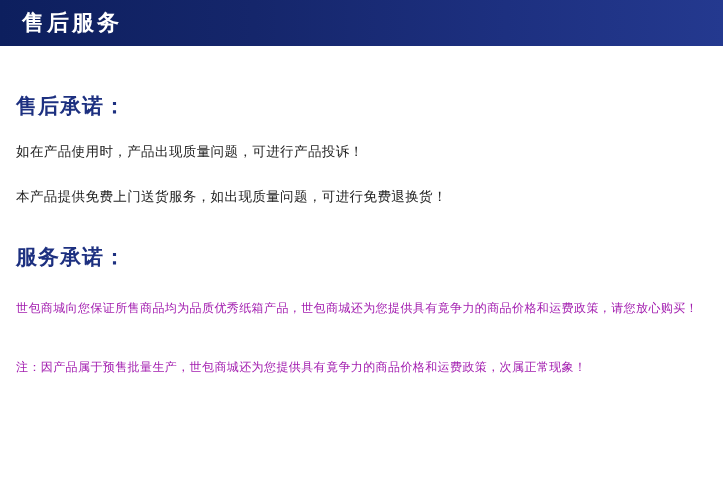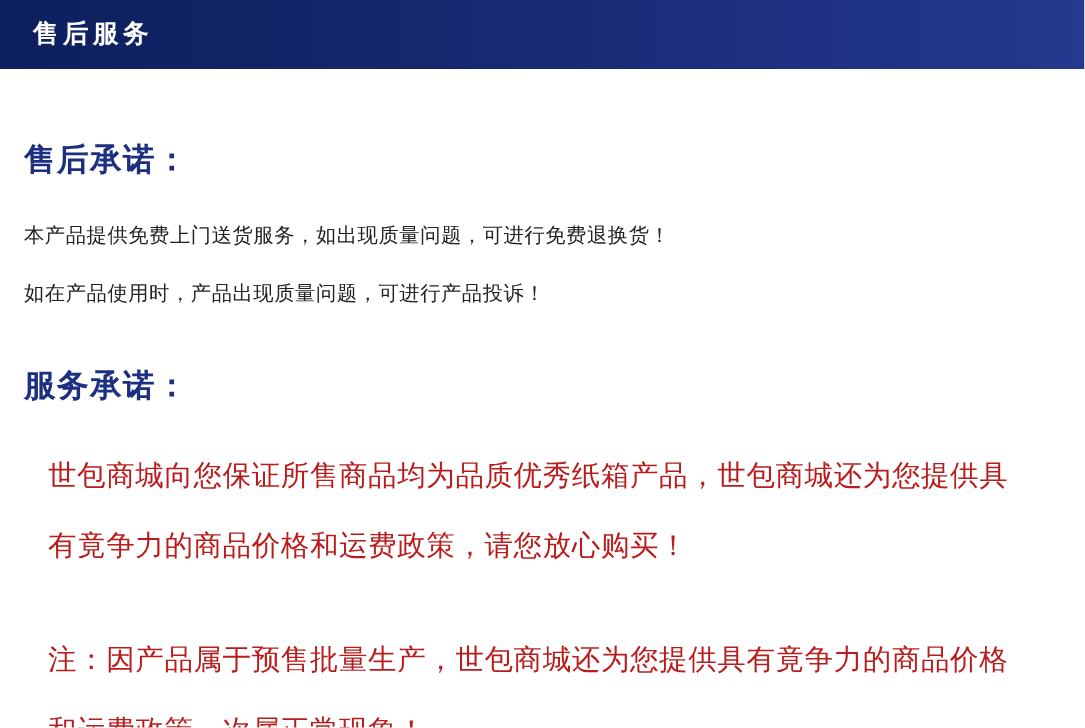--- a/index.html
+++ b/index.html
@@ -23,21 +23,21 @@
   .header-bar {
     position: relative;
     width: 723px;
     height: 46px;
     background: linear-gradient(to right, #0d1f5e 0%, #15266b 35%, #1d3080 70%, #24398f 100%);
     display: flex;
     align-items: center;
   }
   .header-title {
     color: #ffffff;
-    font-size: 17px;
+    font-size: 22px;
     font-weight: bold;
     letter-spacing: 3px;
     margin-left: 22px;
     line-height: 46px;
   }
   .content {
     padding: 0 16px;
     box-sizing: border-box;
   }
   .section-heading {
@@ -59,45 +59,45 @@
   .body-line {
     color: #222222;
     font-size: 13.5px;
     line-height: 1;
     letter-spacing: 0.4px;
     margin: 0;
   }
   .p1 { margin-top: 31px; }
   .p2 { margin-top: 25px; }
   .para {
-    color: #b91c1c;
-    font-size: 19px;
+    color: #a21caf;
+    font-size: 12px;
     line-height: 2.45;
     letter-spacing: 0.4px;
-    margin: 16px;
+    margin: 0;
   }
   .para-service { margin-top: 23px; }
   .para-note { margin-top: 30px; }
 </style>
 </head>
 <body>
 
 <div class="page">
 
   <div class="header-bar">
     <span class="header-title">售后服务</span>
   </div>
 
   <div class="content">
 
     <h2 class="section-heading heading-one">售后承诺：</h2>
 
+    <p class="body-line p2">如在产品使用时，产品出现质量问题，可进行产品投诉！</p>
+
     <p class="body-line p1">本产品提供免费上门送货服务，如出现质量问题，可进行免费退换货！</p>
-
-    <p class="body-line p2">如在产品使用时，产品出现质量问题，可进行产品投诉！</p>
 
     <h2 class="section-heading heading-two">服务承诺：</h2>
 
     <p class="para para-service">世包商城向您保证所售商品均为品质优秀纸箱产品，世包商城还为您提供具有竟争力的商品价格和运费政策，请您放心购买！</p>
 
     <p class="para para-note">注：因产品属于预售批量生产，世包商城还为您提供具有竟争力的商品价格和运费政策，次属正常现象！</p>
 
   </div>
 </div>
 

